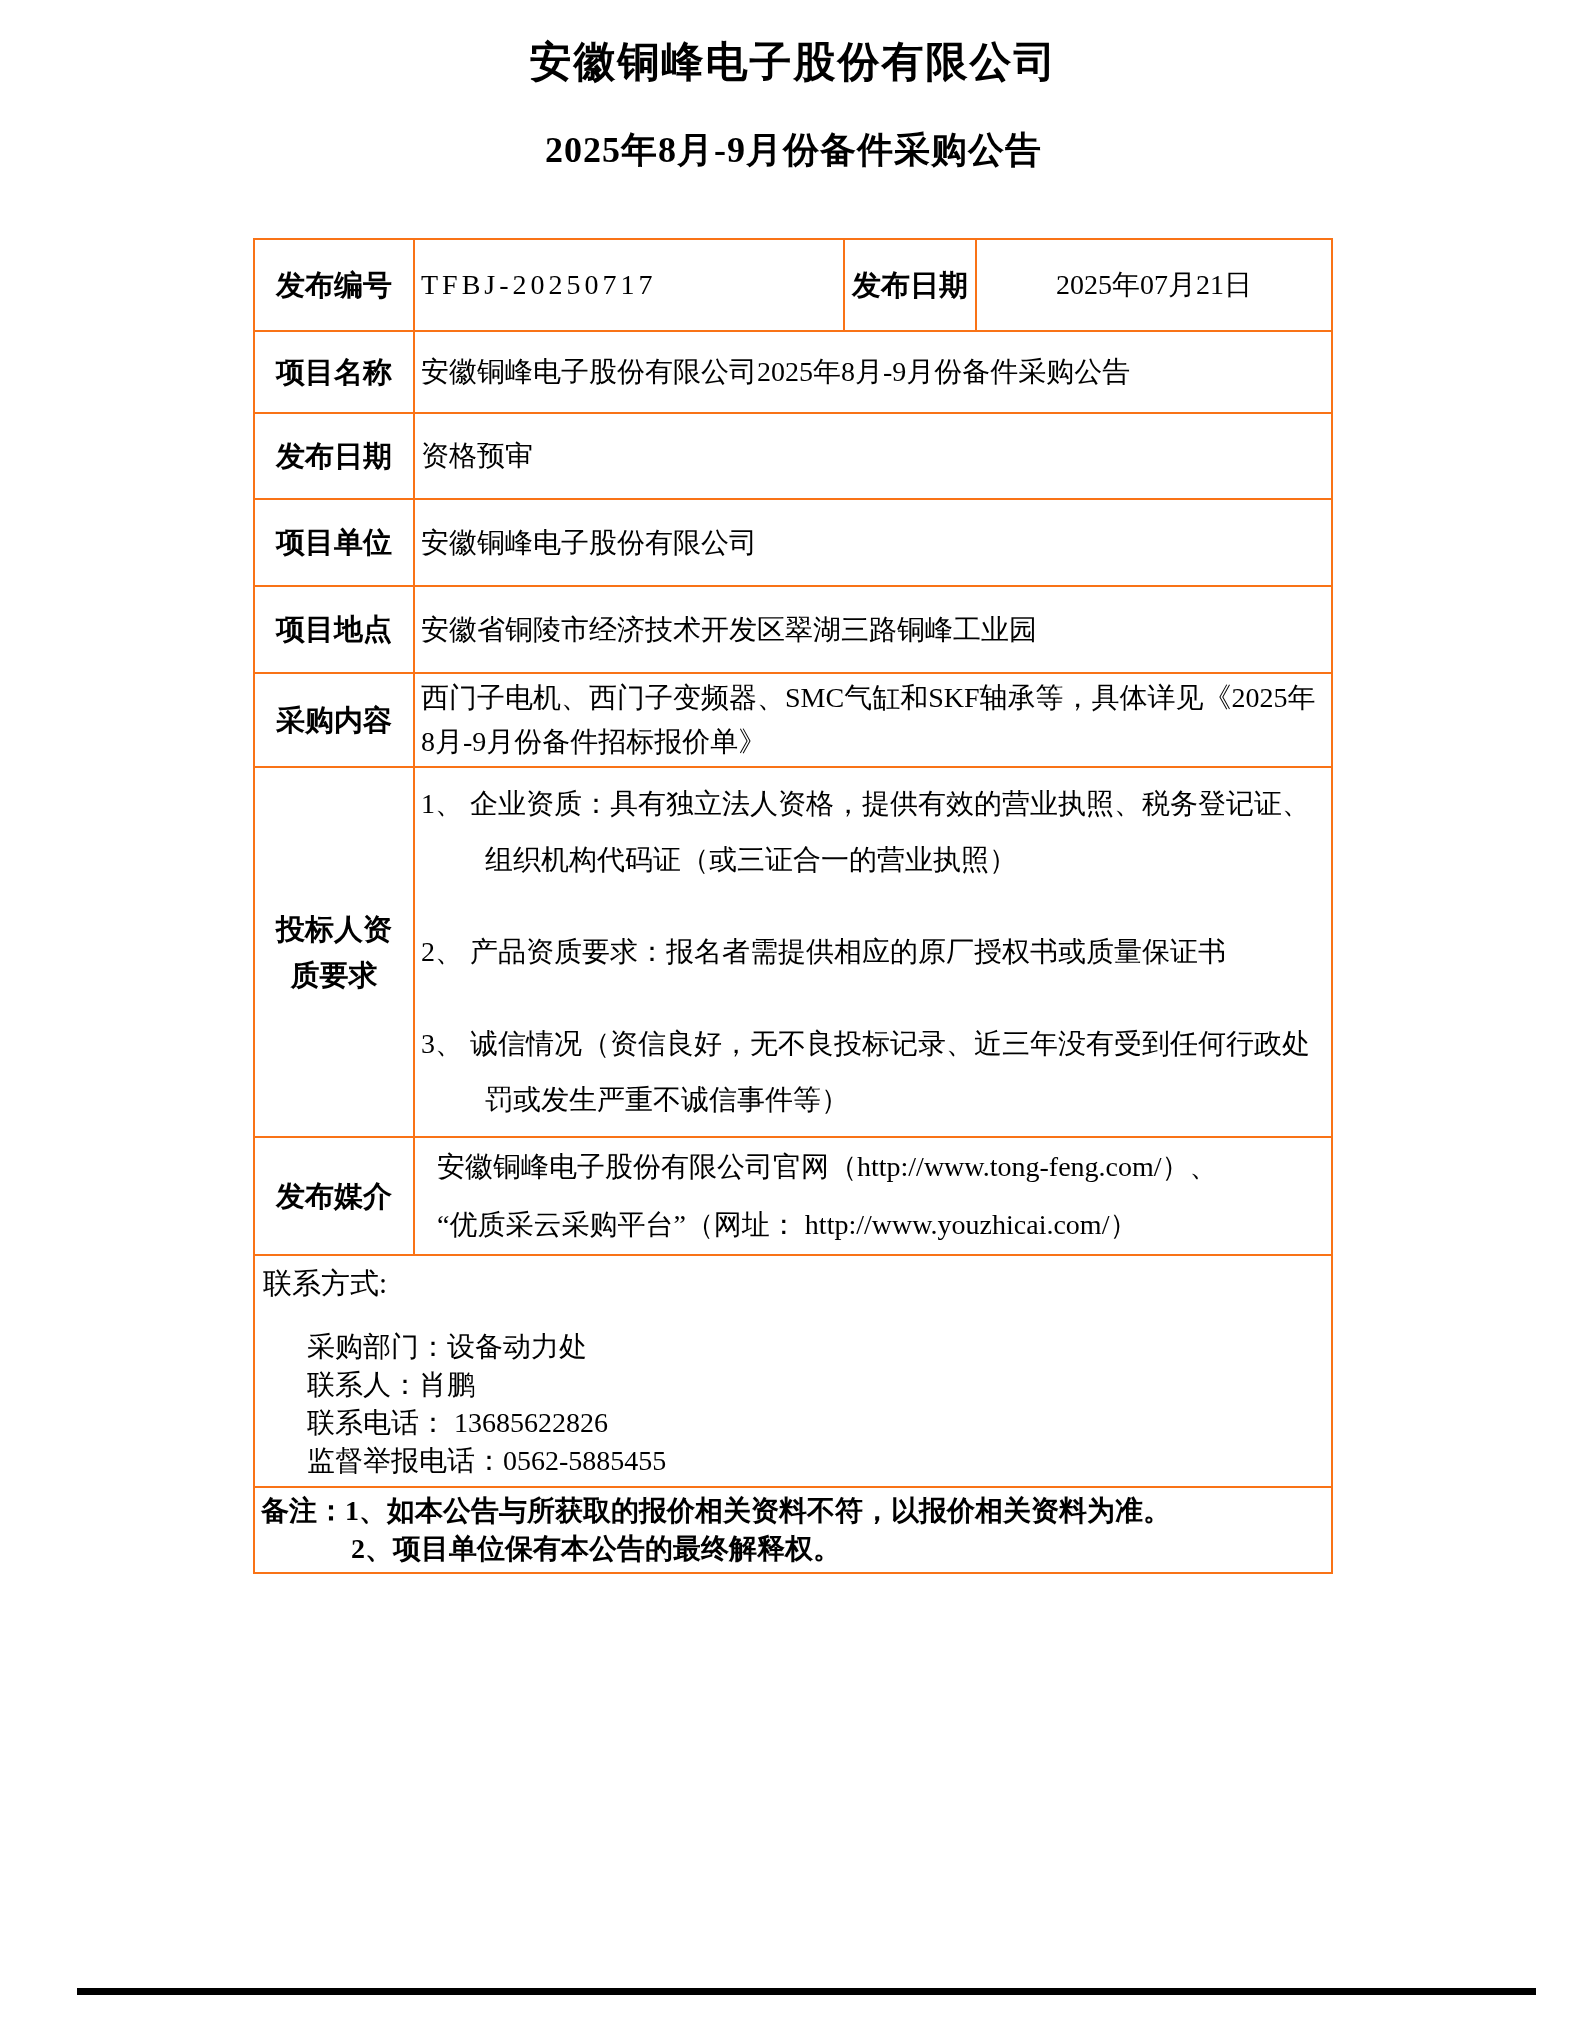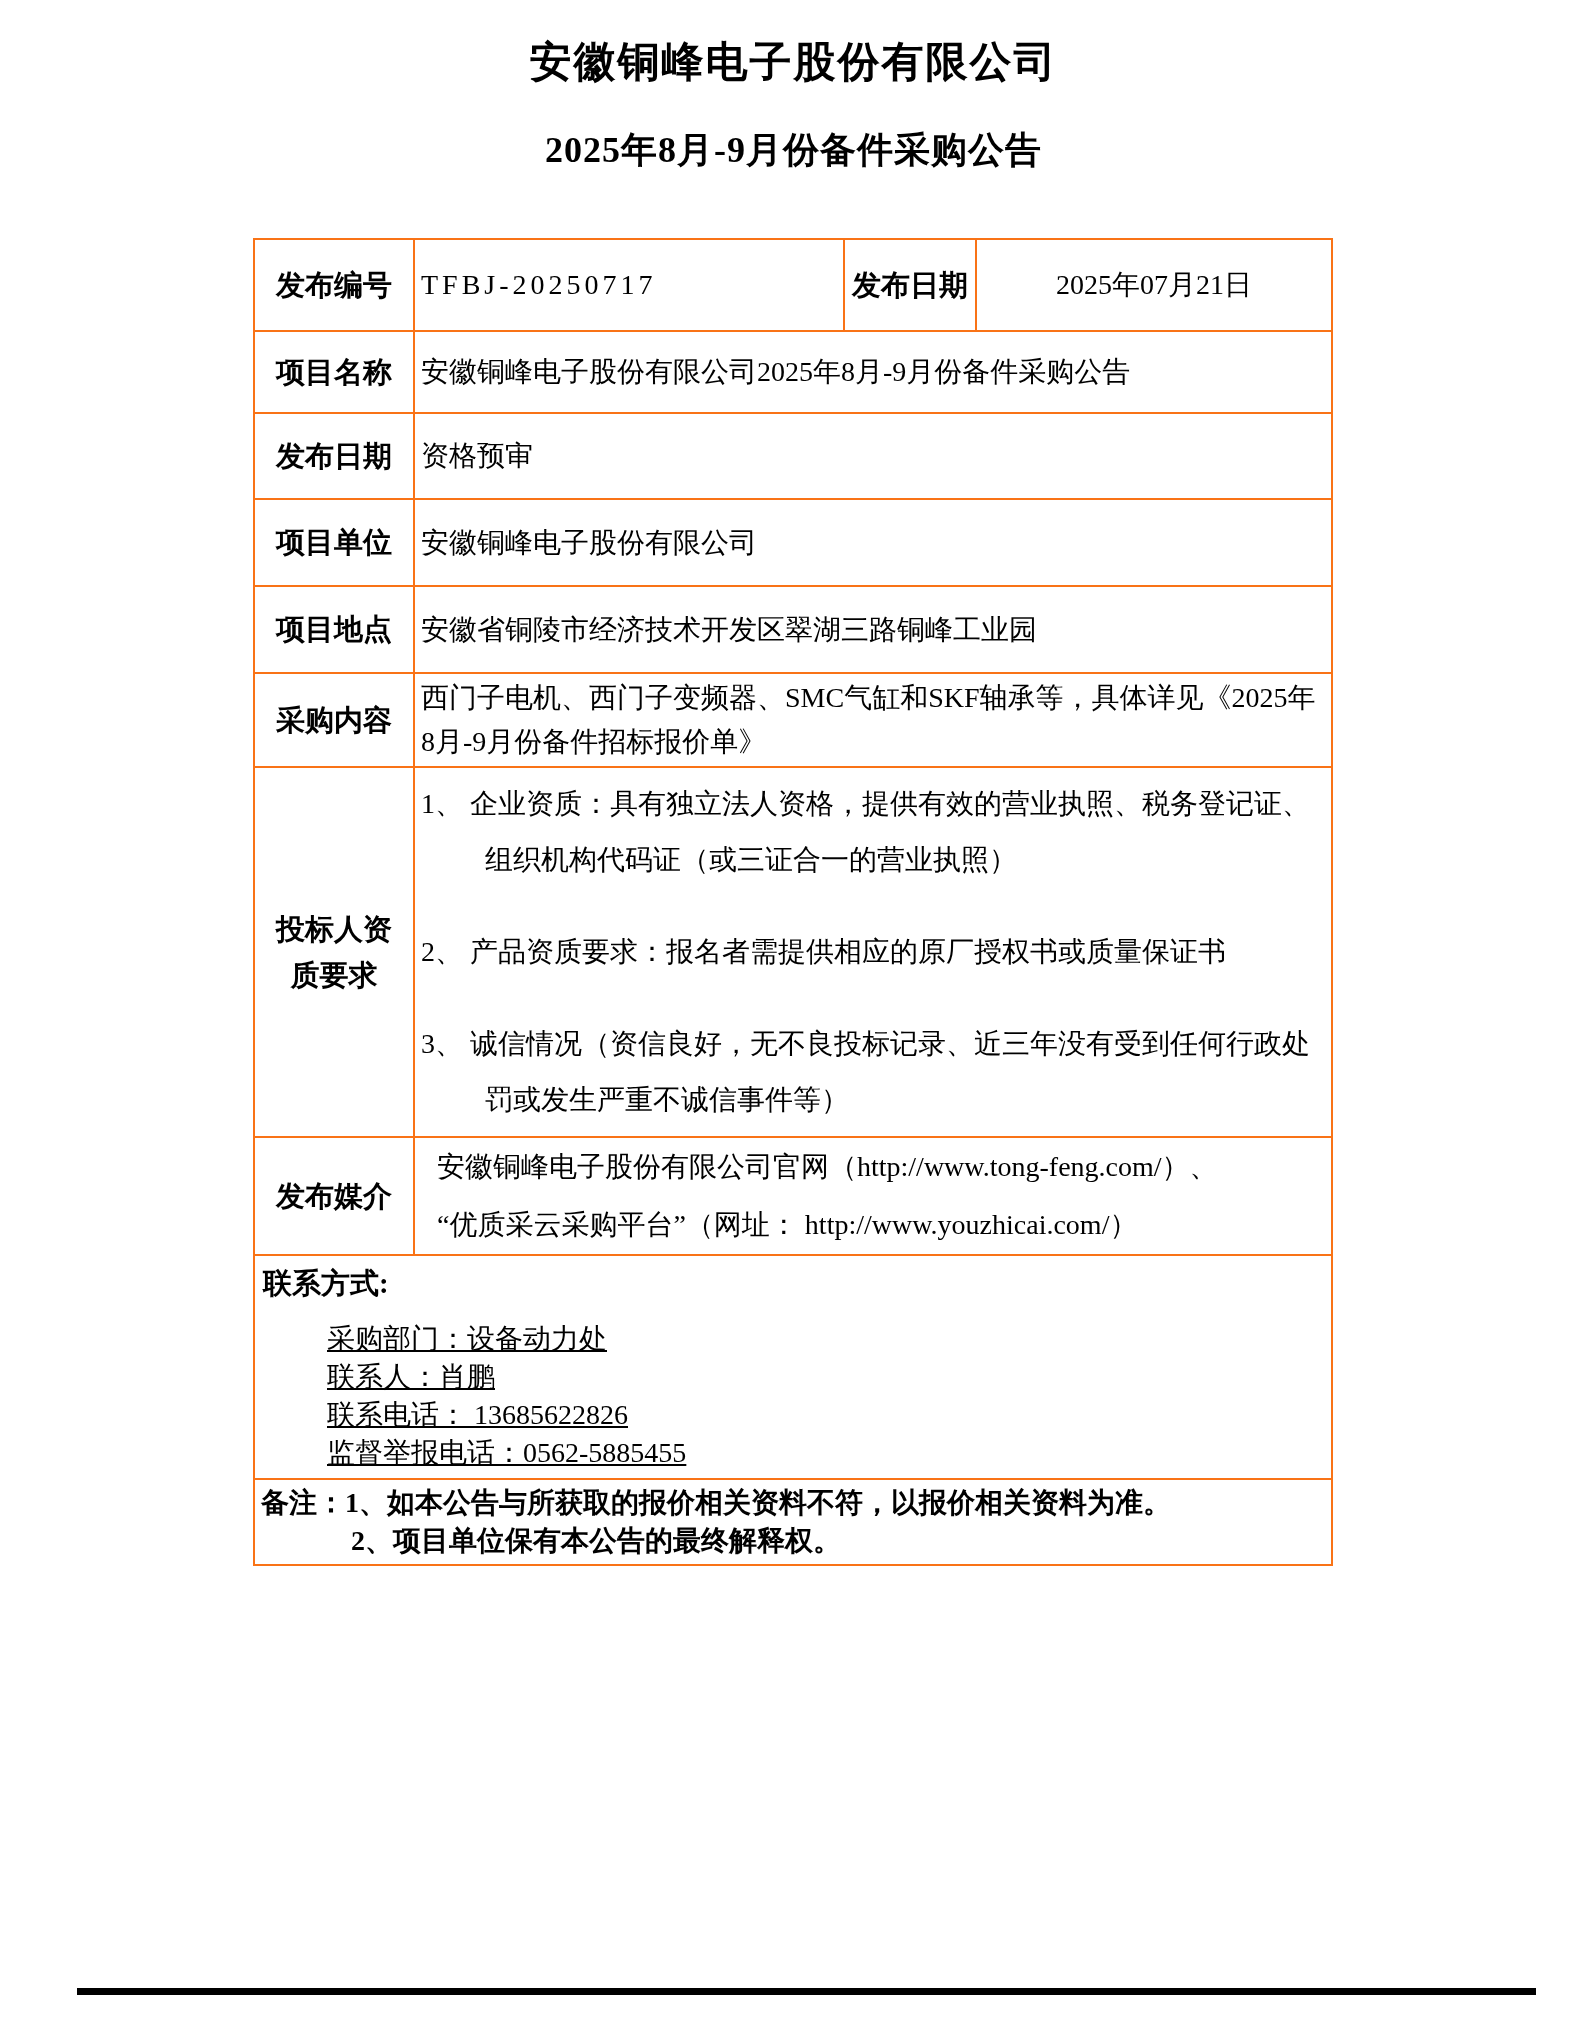--- a/index.html
+++ b/index.html
@@ -43,22 +43,22 @@
   td.qual-val { padding:8px 6px; }
   td.qual-val p { line-height:56px; padding-left:64px; text-indent:-64px; margin-bottom:36px; }
   td.qual-val p:last-child { margin-bottom:0; }
 
   td.media-val { line-height:58px; padding:0 22px; }
 
   td.sched-val { vertical-align:top; line-height:36px; padding:3px 4px; }
   td.sched-val p { margin:0; }
 
   td.contact-cell { vertical-align:top; padding:6px 8px; }
-  .contact-heading { font-weight:bold; font-size:29px; line-height:42px; margin-bottom:16px; }
-  .contact-line { margin-left:64px; line-height:38px;text-decoration:underline; }
+  .contact-heading { font-weight:normal; font-size:29px; line-height:42px; margin-bottom:24px; }
+  .contact-line { margin-left:44px; line-height:38px; }
 
   td.notes-cell { vertical-align:top; font-weight:bold; padding:4px 6px; line-height:38px; }
   .notes-line2 { padding-left:90px; }
 
   .footer-line {
     position:absolute; left:77px; top:1988px;
     width:1459px; height:7px; background:#000;
   }
 </style>
 </head>

